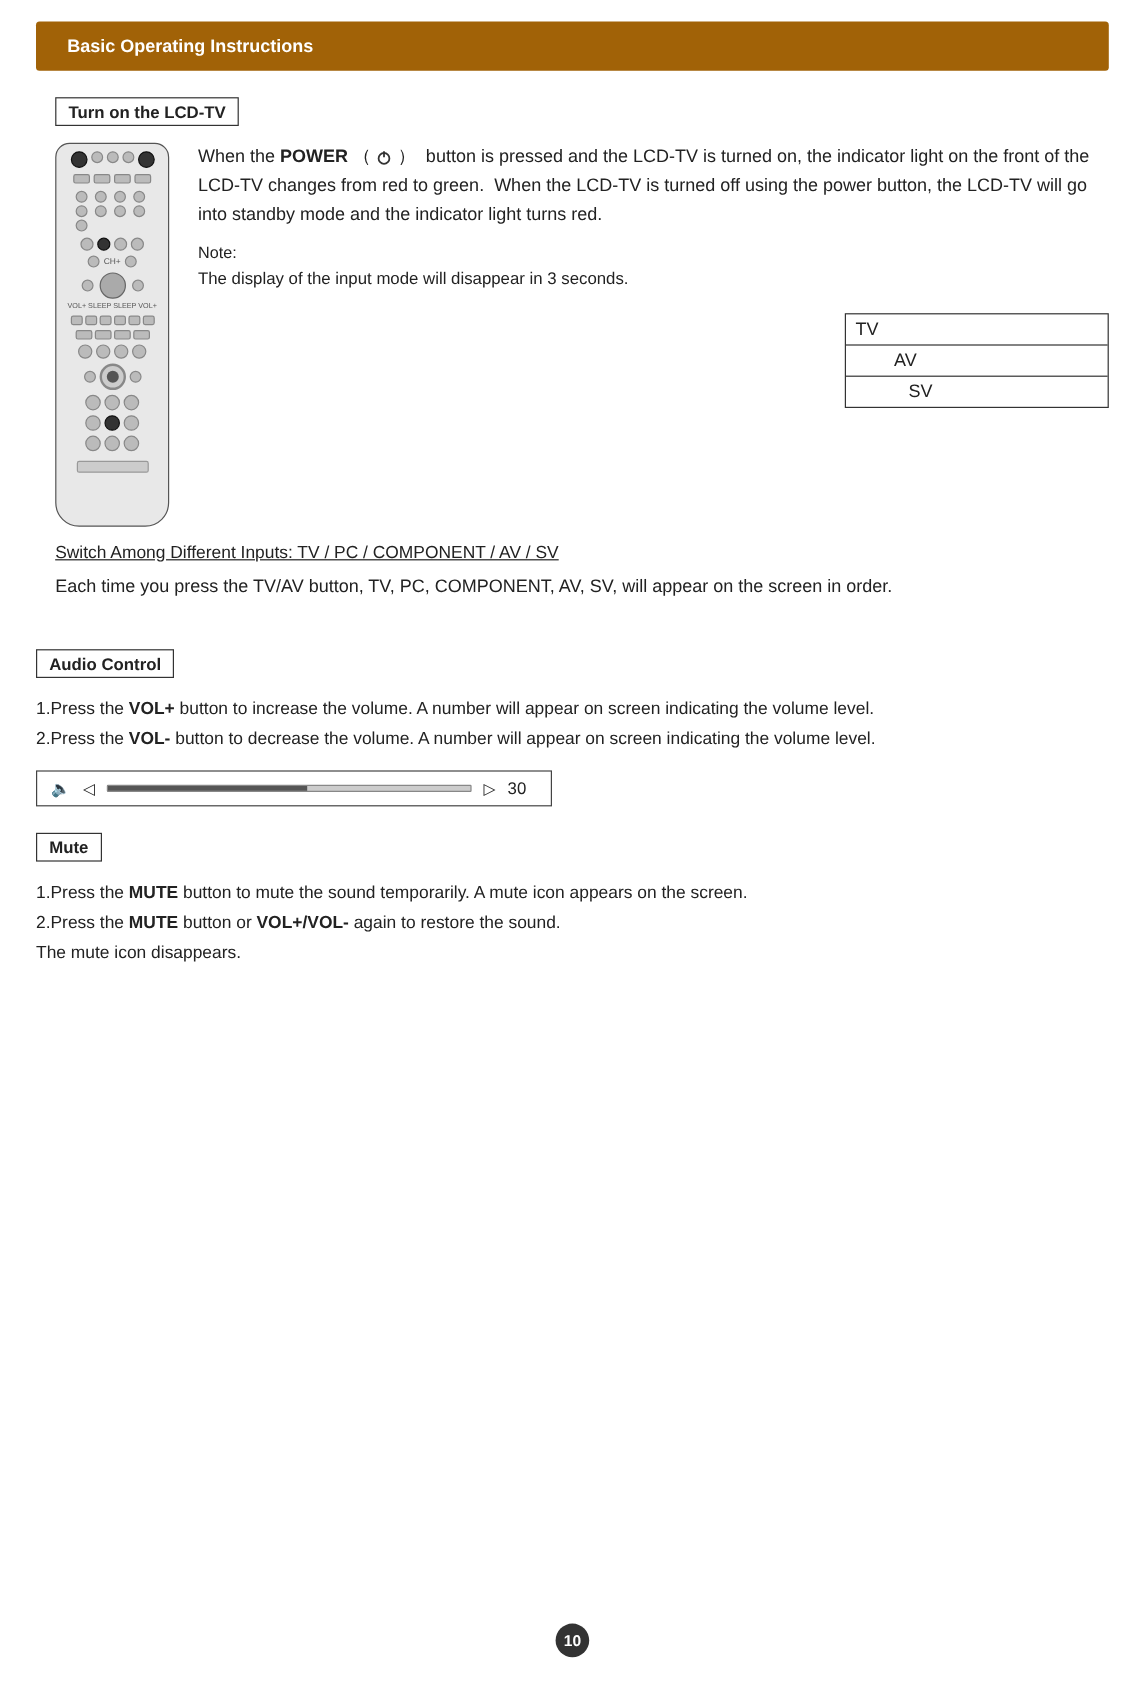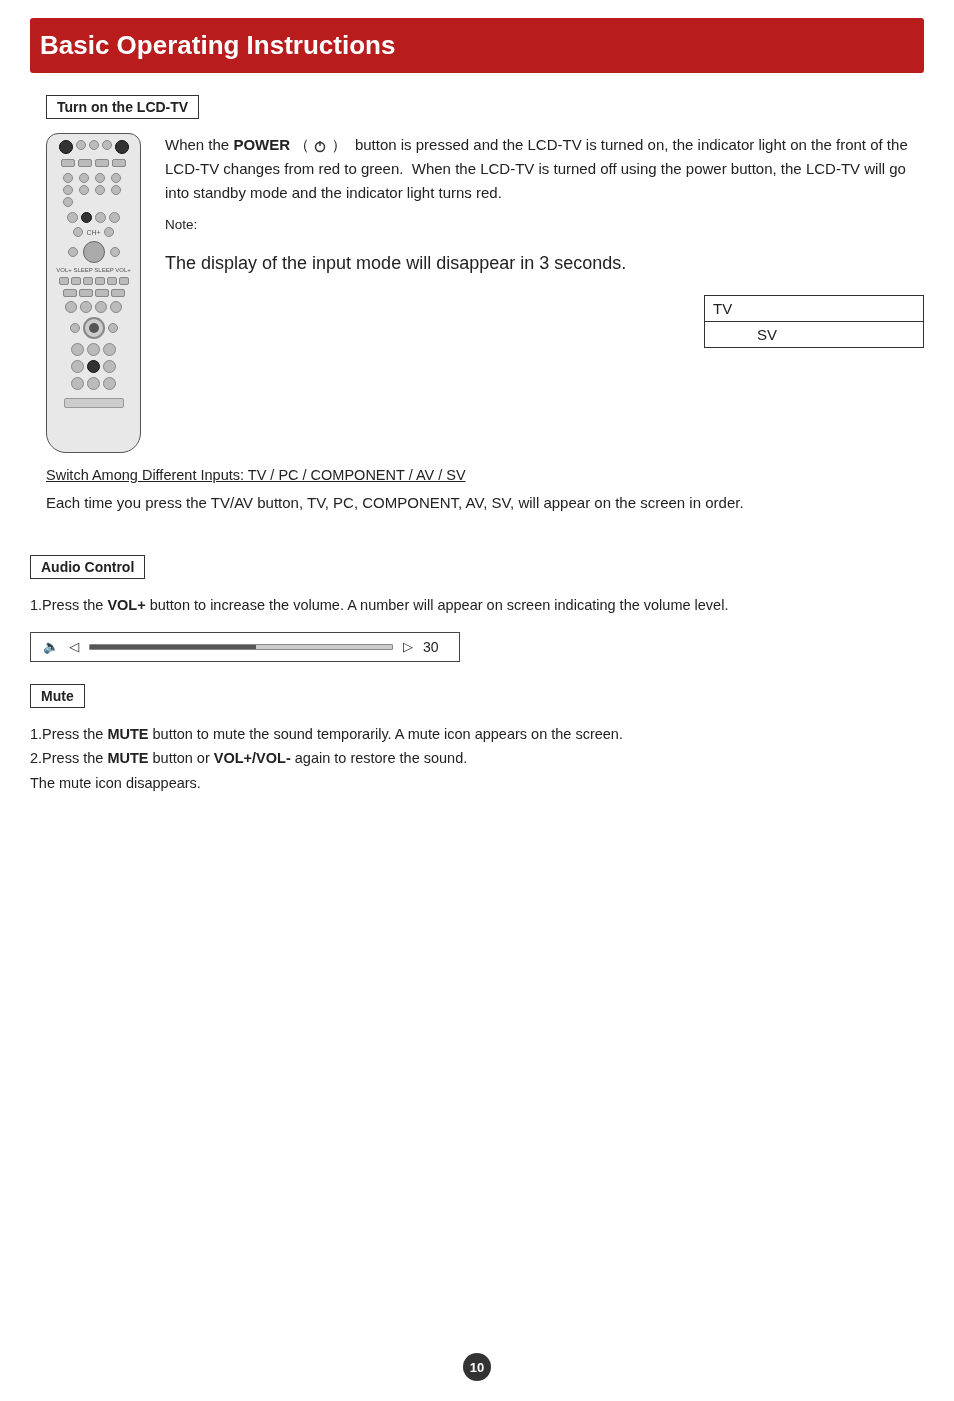--- a/index.html
+++ b/index.html
@@ -14,24 +14,24 @@
 
     .page {
       width: 954px;
       min-height: 1401px;
       padding: 18px 30px 30px 30px;
       position: relative;
     }
 
     
     .main-title-bar {
-      background: #b91c1c;
+      background: #a16207;
       color: #fff;
-      padding: 12px 10px;
-      font-size: 26px;
+      padding: 12px 26px;
+      font-size: 15px;
       font-weight: bold;
       margin-bottom: 22px;
       border-radius: 3px;
     }
 
     
     .section-label {
       display: inline-block;
       border: 1.5px solid #333;
       padding: 3px 10px;
@@ -122,21 +122,21 @@
       margin-top: 4px;
     }
 
     .turn-on-description {
       font-size: 15px;
       line-height: 1.6;
       margin-bottom: 12px;
     }
 
     .note-text {
-      font-size: 18px;
+      font-size: 14px;
       line-height: 1.5;
       margin-bottom: 10px;
     }
 
     
     .switch-line {
       font-size: 14.5px;
       margin-top: 14px;
       margin-bottom: 8px;
       text-decoration: underline;
@@ -230,21 +230,21 @@
       align-items: center;
       justify-content: center;
       font-size: 13px;
       font-weight: bold;
     }
 
     .bold { font-weight: bold; }
 
     .note-label {
       font-size: 13.5px;
-      margin-bottom: 18px;
+      margin-bottom: 4px;
     }
 
     .turn-on-right {
       display: flex;
       flex-direction: column;
       justify-content: flex-start;
     }
 
     .diagram-wrapper {
       border: 1.5px solid #333;
@@ -388,39 +388,43 @@
         </div>
 
         <div class="note-label">Note:</div>
         <div class="note-text">
           <span>The display of the input mode will disappear in 3 seconds.</span>
         </div>
 
         <div style="display:flex; justify-content:flex-end; margin-top:8px;">
           <div class="diagram-wrapper">
             <span class="diag-tv">TV</span>
+            <span class="diag-av">AV</span>
             <span class="diag-sv">SV</span>
           </div>
         </div>
       </div>
     </div>
 
     <div class="switch-line">Switch Among Different Inputs: TV / PC / COMPONENT / AV / SV</div>
 
     <div class="each-time-text">Each  time  you  press  the  TV/AV  button,  TV,   PC,  COMPONENT,  AV,  SV, will appear on the screen in order.</div>
   </div>
 
   <div class="audio-section">
     <div>
       <span class="section-label">Audio Control</span>
     </div>
 
     <div class="audio-text">
       <div>
         <span>1.Press the </span><span class="bold">VOL+</span><span> button to increase the volume. A number will appear on screen indicating the volume level.</span>
+      </div>
+      <div>
+        <span>2.Press the </span><span class="bold">VOL-</span><span> button to decrease the volume. A number will appear on screen indicating the volume level.</span>
       </div>
     </div>
 
     <div class="volume-bar-container">
       <span class="volume-icon">🔈</span>
       <span class="volume-chevron-left">◁</span>
       <div class="volume-track">
         <div class="volume-fill"></div>
       </div>
       <span class="volume-chevron-right">▷</span>

